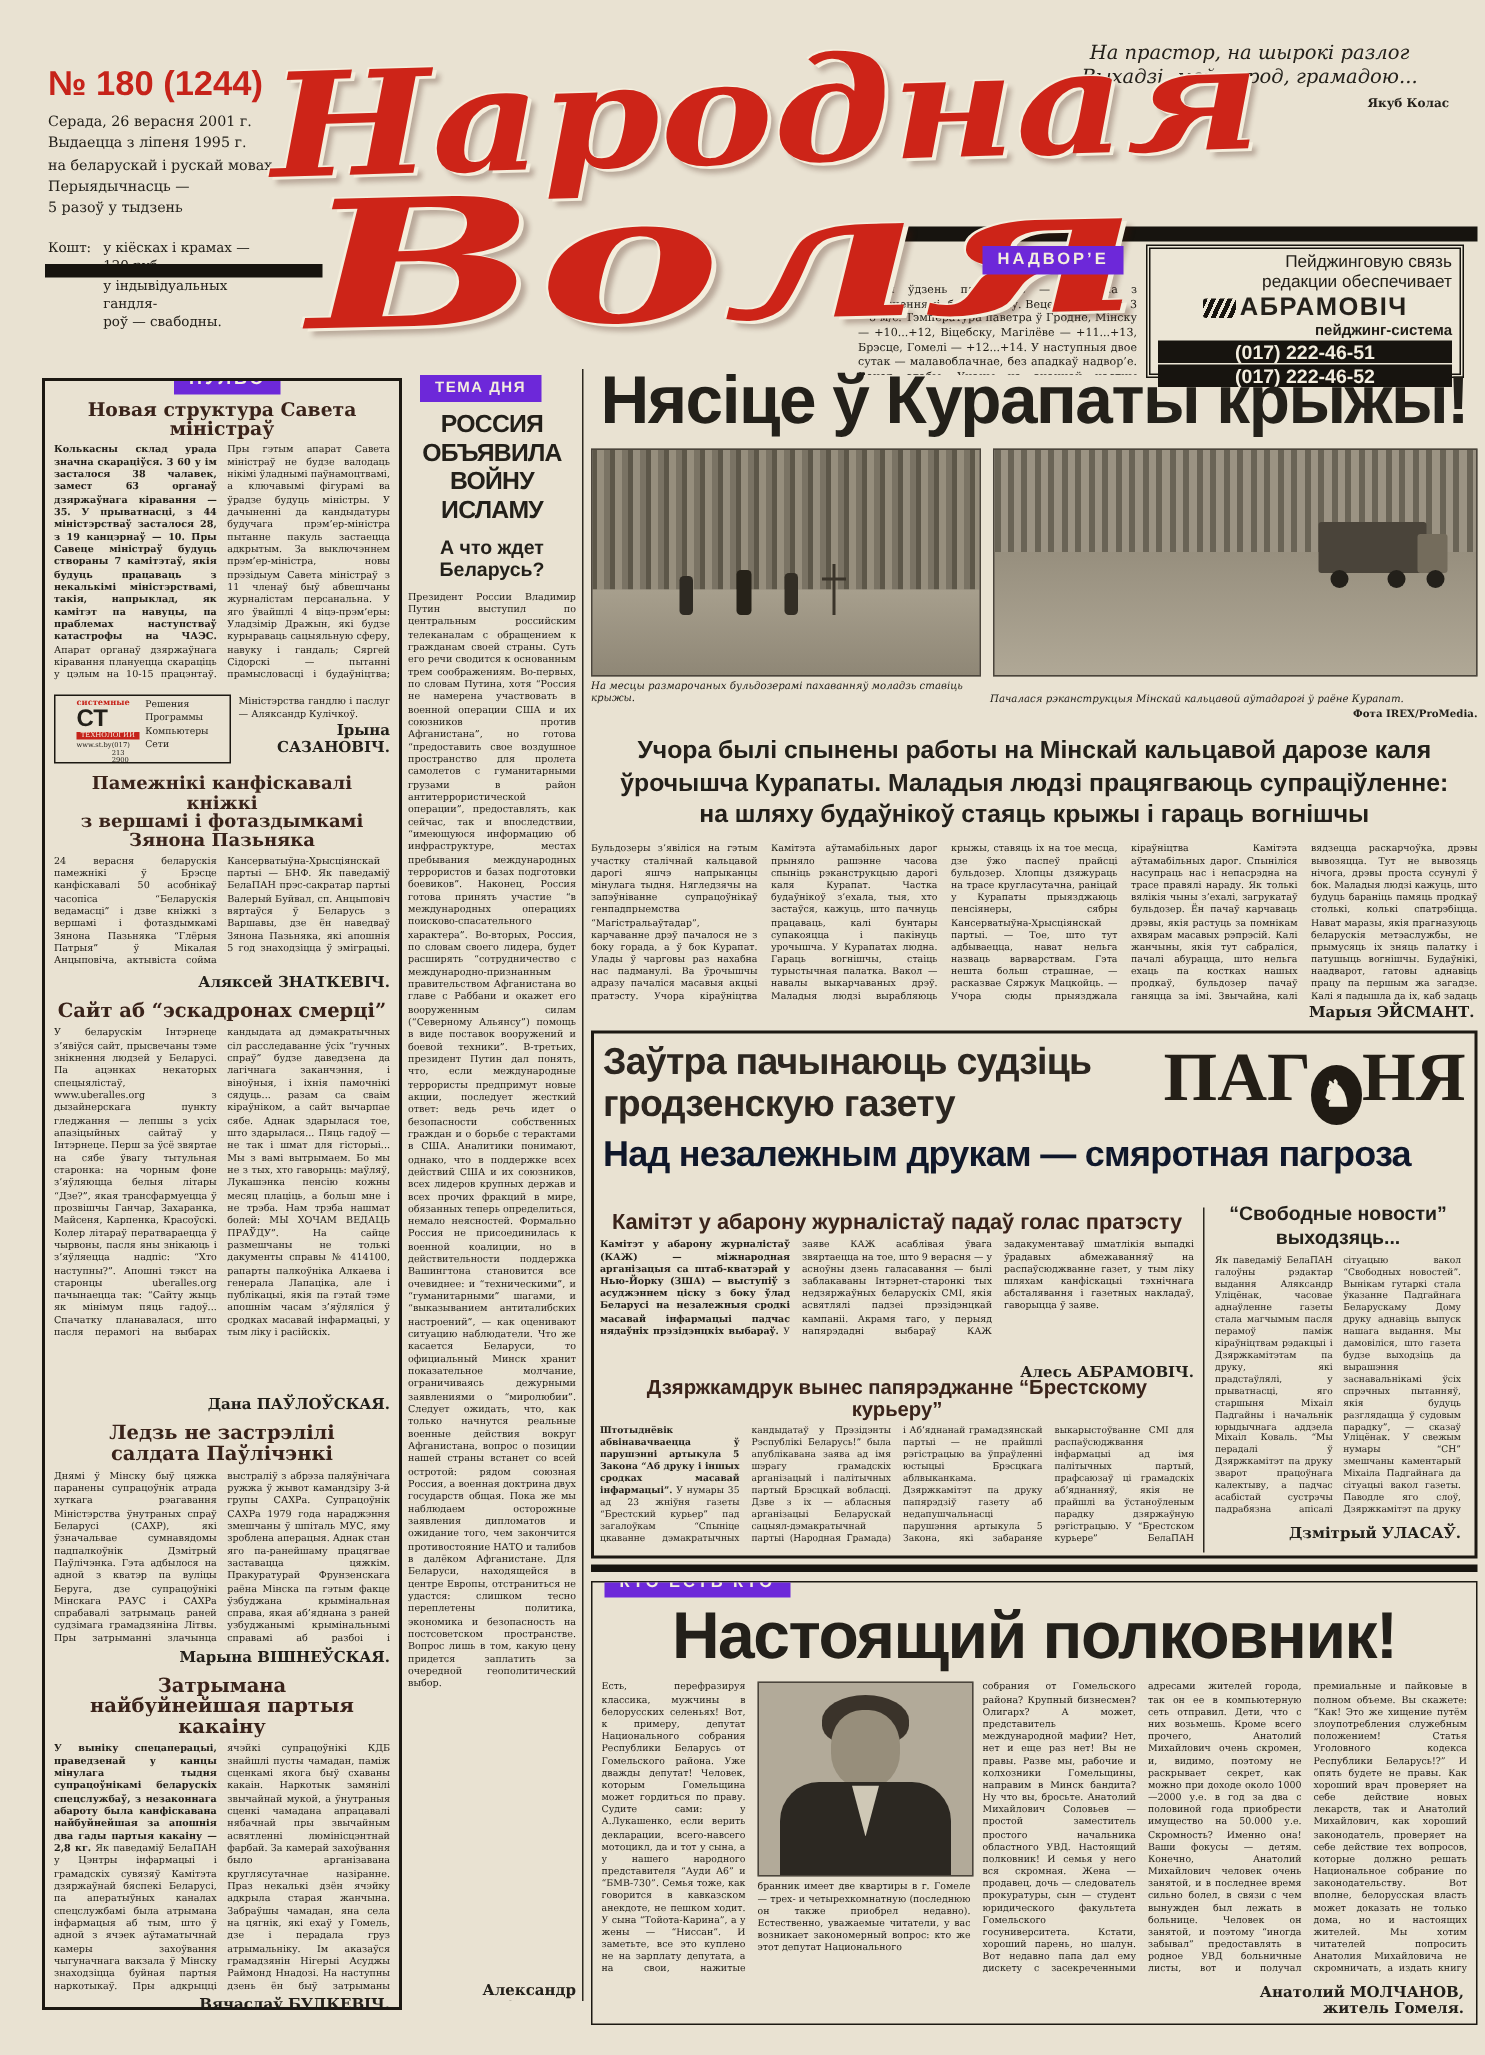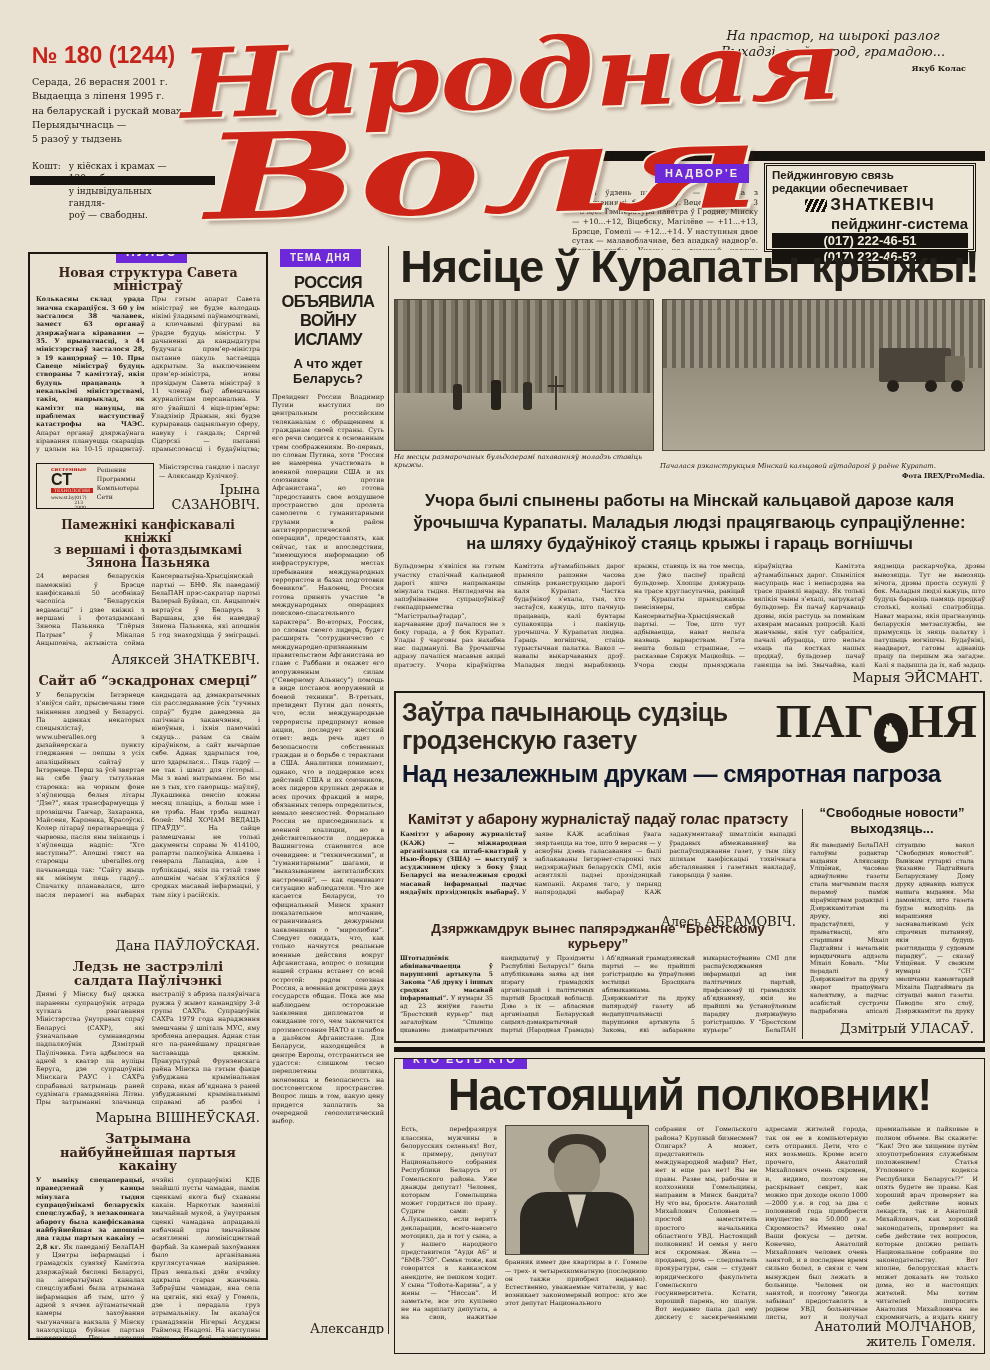--- a/index.html
+++ b/index.html
@@ -1,20 +1,20 @@
 <!DOCTYPE html>
 <html><head>
 <meta charset="utf-8">
 <style>
   html,body{margin:0;padding:0;}
   body{width:990px;height:1370px;background:#e9e2d2;font-family:"DejaVu Serif",serif;color:#23201a;position:relative;overflow:hidden;}
   .abs{position:absolute;}
   .label-box{background:#6d28d9;color:#f3edde;font-family:"Liberation Sans",sans-serif;font-weight:bold;letter-spacing:2px;padding:3px 10px 4px;display:inline-block;}
   .jtext{text-align:justify;line-height:1.3;overflow:hidden;}
-  .byline{font-weight:normal;text-align:right;font-size:13px;margin-top:2px;}
+  .byline{font-weight:bold;text-align:right;font-size:10px;margin-top:2px;}
   .ptitle{font-weight:bold;text-align:center;color:#3a231a;line-height:1.05;margin:3px 0 3px;}
   .cols2{column-count:2;column-gap:7px;}
   .cols3{column-count:3;column-gap:8px;}
   .cols4{column-count:4;column-gap:8px;}
   .cols5{column-count:5;column-gap:9px;}
   .leadb{font-weight:bold;}
   .sans{font-family:"Liberation Sans",sans-serif;}
   .blackbar{background:#17140f;}
   .nv{font-family:"DejaVu Serif",serif;font-style:italic;font-weight:bold;color:#cd2418;
       text-shadow:2px 2px 0 #f4eeDD,-1px -1px 0 #f4eedd,4px 5px 3px rgba(60,20,10,.28);}
@@ -58,29 +58,29 @@
     <div>На прастор, на шырокі разлог</div>
     <div>Выхадзі, мой народ, грамадою...</div>
   </div>
   <div style="font-weight:bold;font-size:8px;text-align:right;margin-top:2px;">Якуб Колас</div>
 </div>
 
 <div class="abs label-box" style="left:655px;top:164px;font-size:11px;z-index:4;">НАДВОР’Е</div>
 <div class="abs jtext" style="left:572px;top:188px;width:186px;height:62px;font-size:7.4px;">Сёння ўдзень па краіне — воблачна з праясненнямі, без ападкаў. Вецер паўночны, 3—8 м/с. Тэмпература паветра ў Гродне, Мінску — +10...+12, Віцебску, Магілёве — +11...+13, Брэсце, Гомелі — +12...+14. У наступныя двое сутак — малавоблачнае, без ападкаў надвор’е. Вецер слабы. Уначы на значнай частцы тэрыторыі замаразкі да 0...-3, месцамі +1...+3, удзень — +9...+14.</div>
 
 <div class="abs" style="left:764px;top:163px;width:212px;height:89px;border:3px double #17140f;background:#ece6d6;padding:3px 5px;box-sizing:border-box;">
-  <div class="sans" style="font-weight:bold;font-size:11.5px;text-align:left;line-height:1.1;">
+  <div class="sans" style="font-weight:normal;font-size:11.5px;text-align:right;line-height:1.1;">
     <div>Пейджинговую связь</div>
     <div>редакции обеспечивает</div>
   </div>
   <div style="display:flex;align-items:center;justify-content:center;gap:3px;margin-top:1px;">
     <span style="display:inline-block;width:22px;height:13px;background:repeating-linear-gradient(115deg,#17140f 0 3px,#ece6d6 3px 5px);border-radius:2px;"></span>
-    <span class="sans" style="font-weight:bold;font-size:17px;letter-spacing:1px;">ЗНАТКЕВІЧ</span>
-  </div>
-  <div class="sans" style="font-size:15px;text-align:right;font-weight:bold;">пейджинг-система</div>
+    <span class="sans" style="font-weight:bold;font-size:17px;letter-spacing:1px;">АБРАМОВІЧ</span>
+  </div>
+  <div class="sans" style="font-size:10px;text-align:right;font-weight:bold;">пейджинг-система</div>
   <div class="sans blackbar" style="color:#f3edde;font-weight:bold;font-size:13px;text-align:center;margin-top:1px;">(017) 222-46-51</div>
   <div class="sans blackbar" style="color:#f3edde;font-weight:bold;font-size:13px;text-align:center;margin-top:1px;">(017) 222-46-52</div>
 </div>
 
 <div class="abs" style="left:28px;top:252px;width:240px;height:1088px;border:2px solid #1c1812;padding:4px 6px;box-sizing:border-box;overflow:hidden;">
   <div class="abs label-box" style="left:86px;top:-12px;font-size:12px;">ПУЛЬС</div>
 
   <div style="margin-top:8px;">
     <div class="ptitle" style="font-size:12.5px;">Новая структура Савета міністраў</div>
     <div class="cols2 jtext" style="height:165px;font-size:6.4px;">

